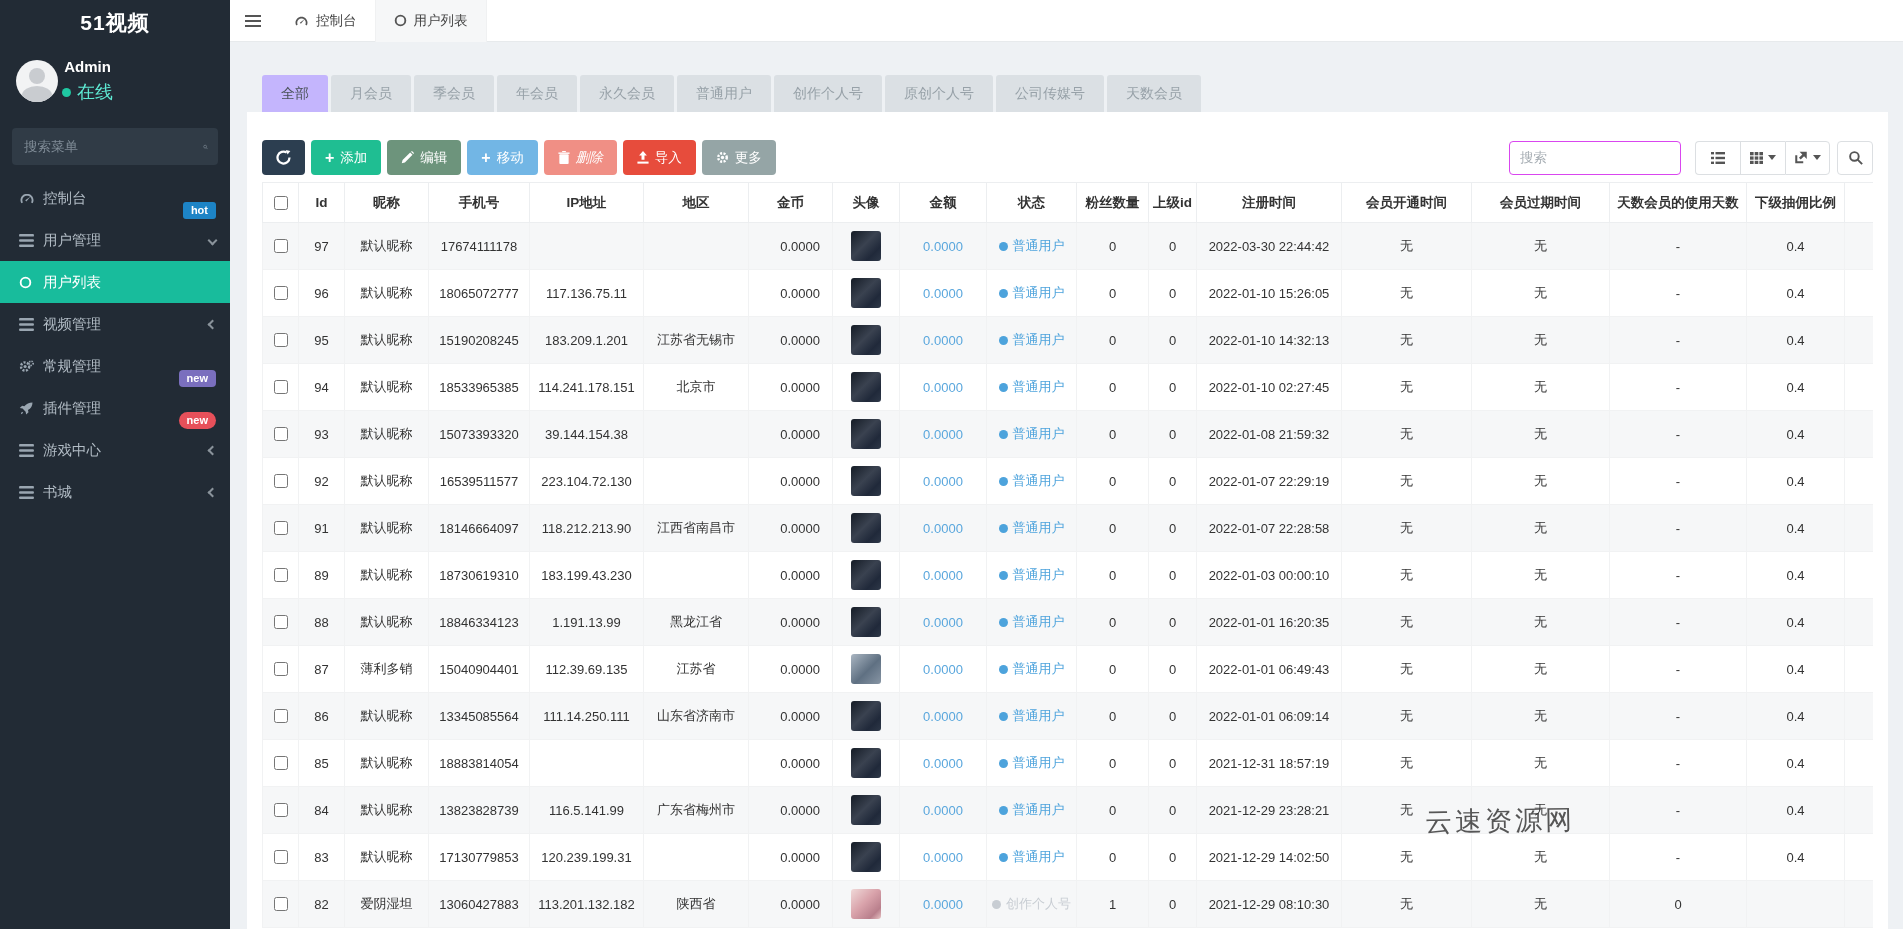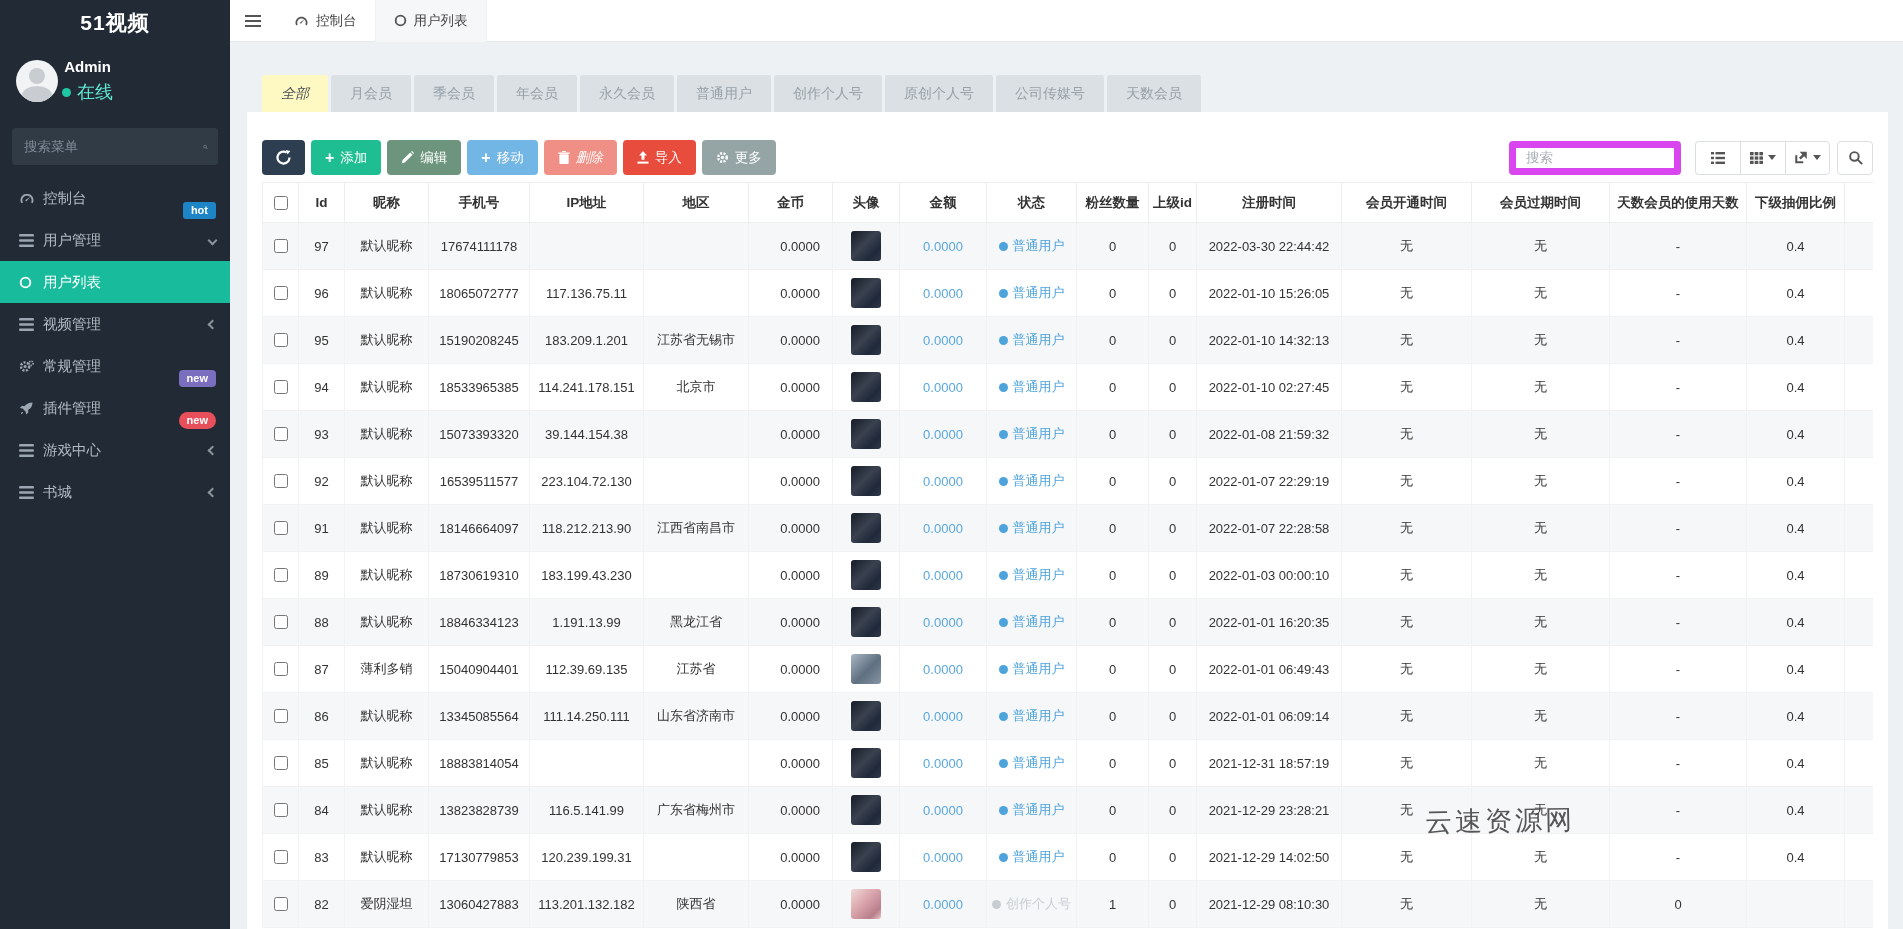--- a/index.html
+++ b/index.html
@@ -41,35 +41,35 @@
   .hamburger i{width:16px;height:2px;background:#555;}
   .tb-tab{height:42px;display:flex;align-items:center;gap:7px;padding:0 18px;font-size:13.5px;color:#444;border-right:1px solid #f0f1f2;cursor:pointer;}
   .tb-tab:first-of-type{border-left:1px solid #f0f1f2;}
   .tb-tab .mi{color:#555;display:flex;}
   .tb-tab.active{background:#f6f7f8;}
 
   
   .content{position:absolute;left:230px;top:42px;right:0;bottom:0;}
   .filter-tabs{margin:33px 15px 0 17px;padding-left:15px;display:flex;}
   .ftab{height:37px;line-height:37px;padding:0 19px;font-size:14px;color:#97a1a8;background:#dbe0e4;margin-right:3px;border-radius:3px 3px 0 0;cursor:pointer;}
-  .ftab.active{background:#fef9c3;color:#4a5258;font-style:italic;}
+  .ftab.active{background:#c4b5fd;color:#4a5258;}
   .panel{margin:0 15px 0 17px;background:#fff;height:820px;}
   .toolbar{display:flex;align-items:center;padding:28px 15px 0 15px;}
   .btn{height:35px;border:none;border-radius:4px;color:#fff;font-size:13.5px;font-family:inherit;display:inline-flex;align-items:center;gap:6px;padding:0 14px;margin-right:6px;cursor:pointer;}
   .btn svg{flex:0 0 auto;}
   .btn-refresh{background:#2c3e50;width:43px;justify-content:center;padding:0;}
   .btn-add{background:#1fbe92;}
   .btn-edit{background:#14532d;opacity:.62;}
   .btn-move{background:#3d9bdc;opacity:.72;}
   .btn-del{background:#e74c3c;opacity:.62;font-style:italic;}
   .btn-import{background:#e74c3c;}
   .btn-more{background:#95a5a6;}
   .plus{font-size:16px;font-weight:bold;line-height:1;}
   .tb-right{margin-left:auto;display:flex;align-items:center;}
-  .search-input{width:172px;height:34px;border:7px solid #d946ef;border-radius:4px;padding:0 10px;font-size:13.5px;font-family:inherit;color:#8b5cf6;outline:none;}
+  .search-input{width:172px;height:34px;border:1px solid #d946ef;border-radius:4px;padding:0 10px;font-size:13.5px;font-family:inherit;color:#8b5cf6;outline:none;}
   .search-input::placeholder{color:#a6adb3;}
   .btn-group{display:flex;margin-left:14px;}
   .wbtn{height:34px;min-width:45px;background:#fff;border:1px solid #dcdfe2;display:inline-flex;align-items:center;justify-content:center;gap:5px;color:#555;cursor:pointer;}
   .btn-group .wbtn{border-right-width:0;}
   .btn-group .wbtn:first-child{border-radius:4px 0 0 4px;}
   .btn-group .wbtn:last-child{border-radius:0 4px 4px 0;border-right-width:1px;}
   .wbtn.single{border-radius:4px;margin-left:7px;width:36px;min-width:36px;}
   .caret{width:0;height:0;border-left:4px solid transparent;border-right:4px solid transparent;border-top:5px solid #555;display:inline-block;}
 
   

